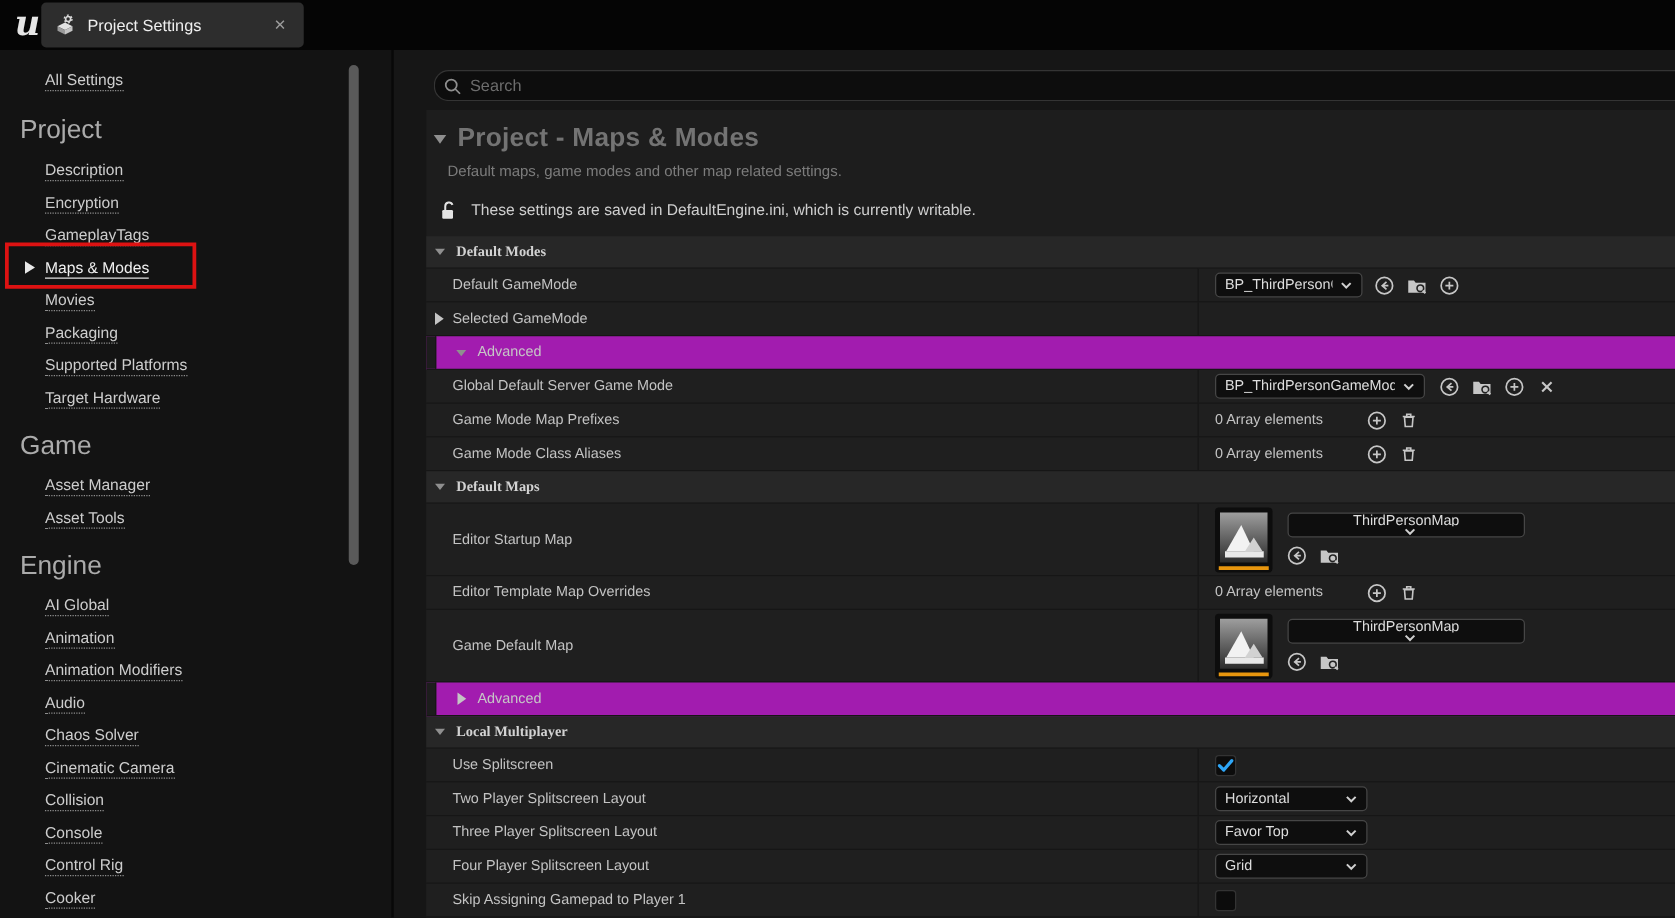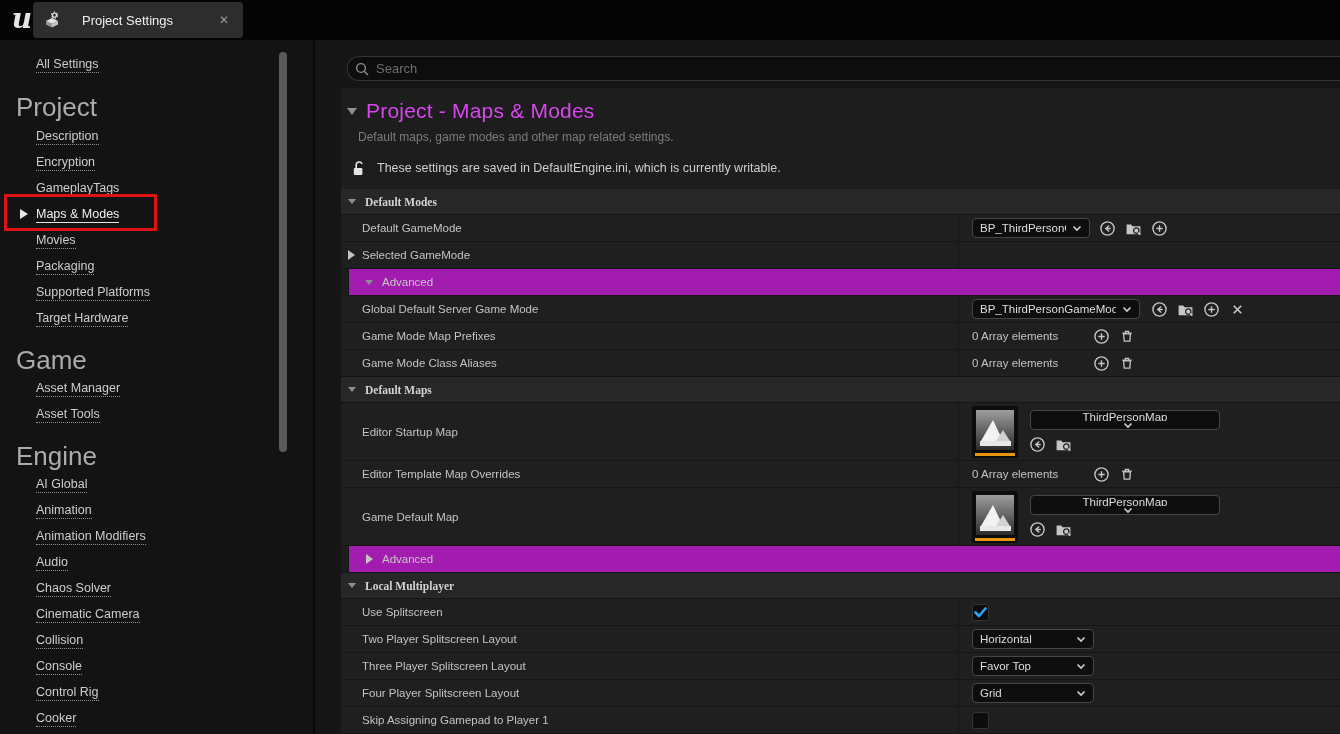--- a/index.html
+++ b/index.html
@@ -5,29 +5,29 @@
   * { margin:0; padding:0; box-sizing:border-box; }
   html,body { width:1340px; height:734px; overflow:hidden; background:#101010;
               font-family:"Liberation Sans", sans-serif; }
 
   
   .topbar { position:absolute; left:0; top:0; width:1340px; height:40px; background:#050505; }
   .logo { position:absolute; left:8px; top:2px; width:28px; height:34px; color:#e6e6e6;
           font-family:"DejaVu Serif", serif; font-style:italic; font-weight:bold;
           font-size:28px; line-height:34px; text-align:center; }
   .tab { position:absolute; left:33px; top:2px; width:210px; height:36px; background:#2d2d2d;
-         border-radius:4px; display:flex; align-items:center; padding:0 10px;gap:12px; }
+         border-radius:4px; display:flex; align-items:center; padding:0 10px; }
   .tab-icon { width:18px; height:18px; margin-right:9px; flex:0 0 auto; }
   .tab-label { color:#efefef; font-size:13px; flex:1; }
   .tab-close { color:#9c9c9c; font-size:12px; padding:2px 4px; cursor:default; }
 
   
   .sidebar { position:absolute; left:0; top:40px; width:313px; height:694px; background:#131313;padding-left:43px; }
   .side-all { position:absolute; left:36px; top:17px; }
-  .side-head { position:absolute; left:16px; color:#ababab; font-size:26px; font-weight:400; }
+  .side-head { position:absolute; left:16px; color:#ababab; font-size:21px; font-weight:400; }
   .side-link { position:absolute; left:36px; font-size:12.5px; color:#cdcdcd;
                border-bottom:1px dotted #8d8d8d; padding-bottom:1px; cursor:default; }
   .side-link.selected { border-bottom:1px solid #e4e4e4; color:#f0f0f0; }
   .sel-arrow { position:absolute; left:20px; width:0; height:0;
                border-left:8px solid #e8e8e8; border-top:5px solid transparent;
                border-bottom:5px solid transparent; }
   .red-box { position:absolute; left:4px; top:154px; width:153px; height:37px;
              border:3px solid #dd1212; }
   .side-scroll { position:absolute; left:279px; top:12px; width:8px; height:400px;
                  background:#5a5a5a; border-radius:4px; }
@@ -46,21 +46,21 @@
 
   .panel { position:absolute; left:28px; top:48px; width:999px; height:646px; background:#1d1d1d; }
 
   .panel-head { padding:8px 0 0 6px; }
   .title-row { display:flex; align-items:center; height:30px; }
   .tri-down { width:0; height:0; border-top:7px solid #8f8f8f;
               border-left:5px solid transparent; border-right:5px solid transparent; }
   .tri-down.small { border-top-width:5px; border-left-width:4px; border-right-width:4px; }
   .tri-right { width:0; height:0; border-left:7px solid #c4c4c4;
                border-top:5px solid transparent; border-bottom:5px solid transparent; }
-  .page-title { color:#d946ef; font-size:21px; font-weight:400; margin-left:9px; letter-spacing:.2px; }
+  .page-title { color:#737373; font-size:21px; font-weight:700; margin-left:9px; letter-spacing:.2px; }
   .page-sub { color:#7c7c7c; font-size:12px; margin:4px 0 0 11px; height:15px; }
   .ini-row { display:flex; align-items:center; margin:14px 0 0 5px; height:18px; }
   .ini-text { color:#cecece; font-size:12.5px; margin-left:10px; }
 
   .sections { margin-top:12px; }
   .sec-h { height:26px; background:#272727; display:flex; align-items:center;
            padding-left:7px; border-bottom:1px solid #151515;font-family:Liberation Serif, serif; }
   .sec-h .lbl { color:#d2d2d2; font-size:11.5px; font-weight:bold; margin-left:9px; }
 
   .row { height:27px; background:#1f1f1f; display:flex; border-bottom:1px solid #161616; }

